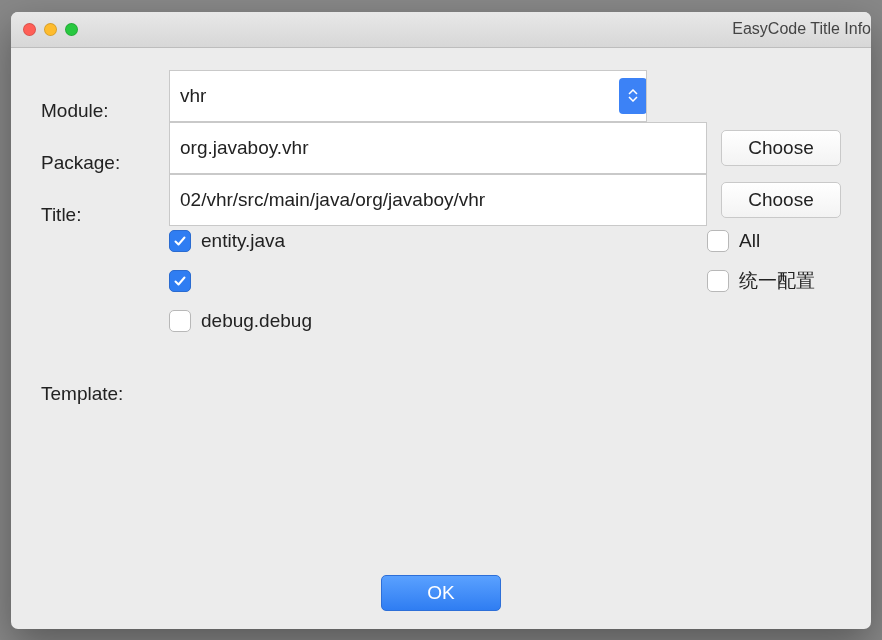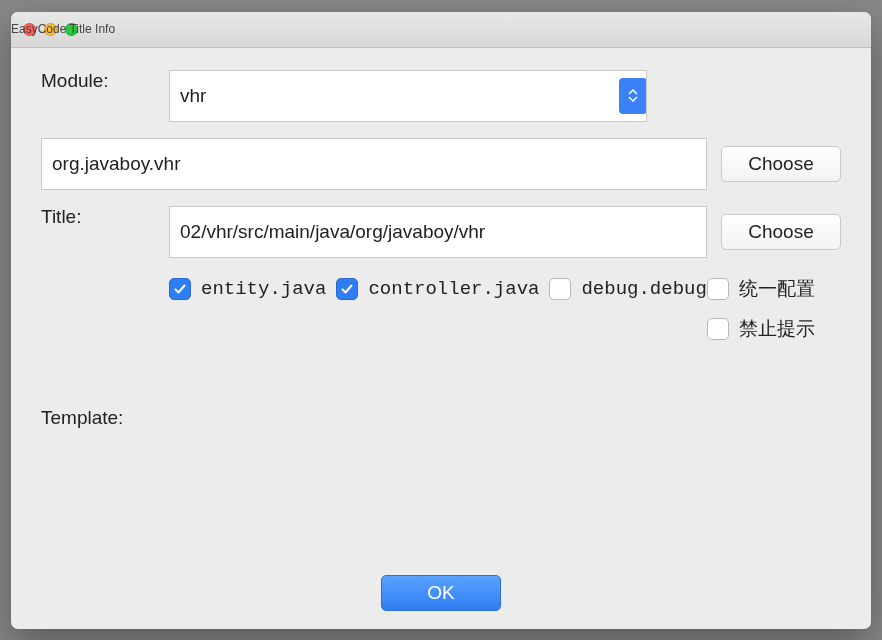--- a/index.html
+++ b/index.html
@@ -35,35 +35,34 @@
     .tl {
       width: 13px; height: 13px; border-radius: 50%;
       border: 0.5px solid rgba(0,0,0,0.15);
     }
     .tl.red { background: #ff5f57; }
     .tl.yellow { background: #febc2e; }
     .tl.green { background: #28c840; }
     .title {
       position: absolute;
       left: 0; right: 0;
-      text-align: left;
-      font-size: 12px;
+      text-align: right;
+      font-size: 16px;
       color: #444;
       pointer-events: none;
     }
     .content {
       flex: 1;
       padding: 22px 30px 18px 30px;
       display: flex;
       flex-direction: column;
     }
     .row {
       display: flex;
-      align-items: flex-start;
-      margin-bottom: 16px;
+      align-items: flex-end;
     }
     .label {
       width: 128px;
       font-size: 19px;
       color: #222;
     }
     .label.template-label { align-self: center; }
     .field-group {
       flex: 1;
       display: flex;
@@ -122,24 +121,23 @@
       display: flex;
       gap: 14px;
     }
     .check-cols {
       flex: 1;
       display: flex;
       gap: 10px;
     }
     .check-col {
       display: flex;
-      flex-direction: row;
+      flex-direction: column;
       gap: 10px;
       width: 220px;
-      font-family: Liberation Mono, monospace;
     }
     .side-col {
       width: 134px;
       display: flex;
       flex-direction: column;
       gap: 10px;
     }
     .checkrow {
       display: flex;
       align-items: center;
@@ -201,20 +199,21 @@
               </svg>
             <svg width="10" height="6" viewBox="0 0 10 6">
                 <path d="M1 1 L5 5 L9 1" stroke="#fff" stroke-width="1.5" fill="none"></path>
               </svg>
           </div>
         </div>
       </div>
     </div>
 
     <div class="row">
+      <div class="label">Package:</div>
       <div class="field-group">
         <div class="textfield">
           <span>org.javaboy.vhr</span>
         </div>
         <div class="btn">Choose</div>
       </div>
     </div>
 
     <div class="row">
       <div class="label">Title:</div>
@@ -238,36 +237,35 @@
                   </svg>
                 </div>
                 <span>entity.java</span>
               </div>
               <div class="checkrow">
                 <div class="cbx checked">
                   <svg width="14" height="14" viewBox="0 0 14 14">
                     <path d="M2.5 7.5 L5.5 10.5 L11.5 3.5" stroke="#fff" stroke-width="2" fill="none" stroke-linecap="round" stroke-linejoin="round"></path>
                   </svg>
                 </div>
-                <span>controller.java</span>
               </div>
               <div class="checkrow">
                 <div class="cbx"></div>
                 <span>debug.debug</span>
               </div>
             </div>
         </div>
         <div class="side-col" id="side">
             <div class="checkrow">
               <div class="cbx"></div>
-              <span>统一配置</span>
+              <span>All</span>
             </div>
             <div class="checkrow">
               <div class="cbx"></div>
-              <span>禁止提示</span>
+              <span>统一配置</span>
             </div>
           </div>
       </div>
     </div>
 
     <div class="footer">
       <div class="btn primary">OK</div>
     </div>
 
   </div>

